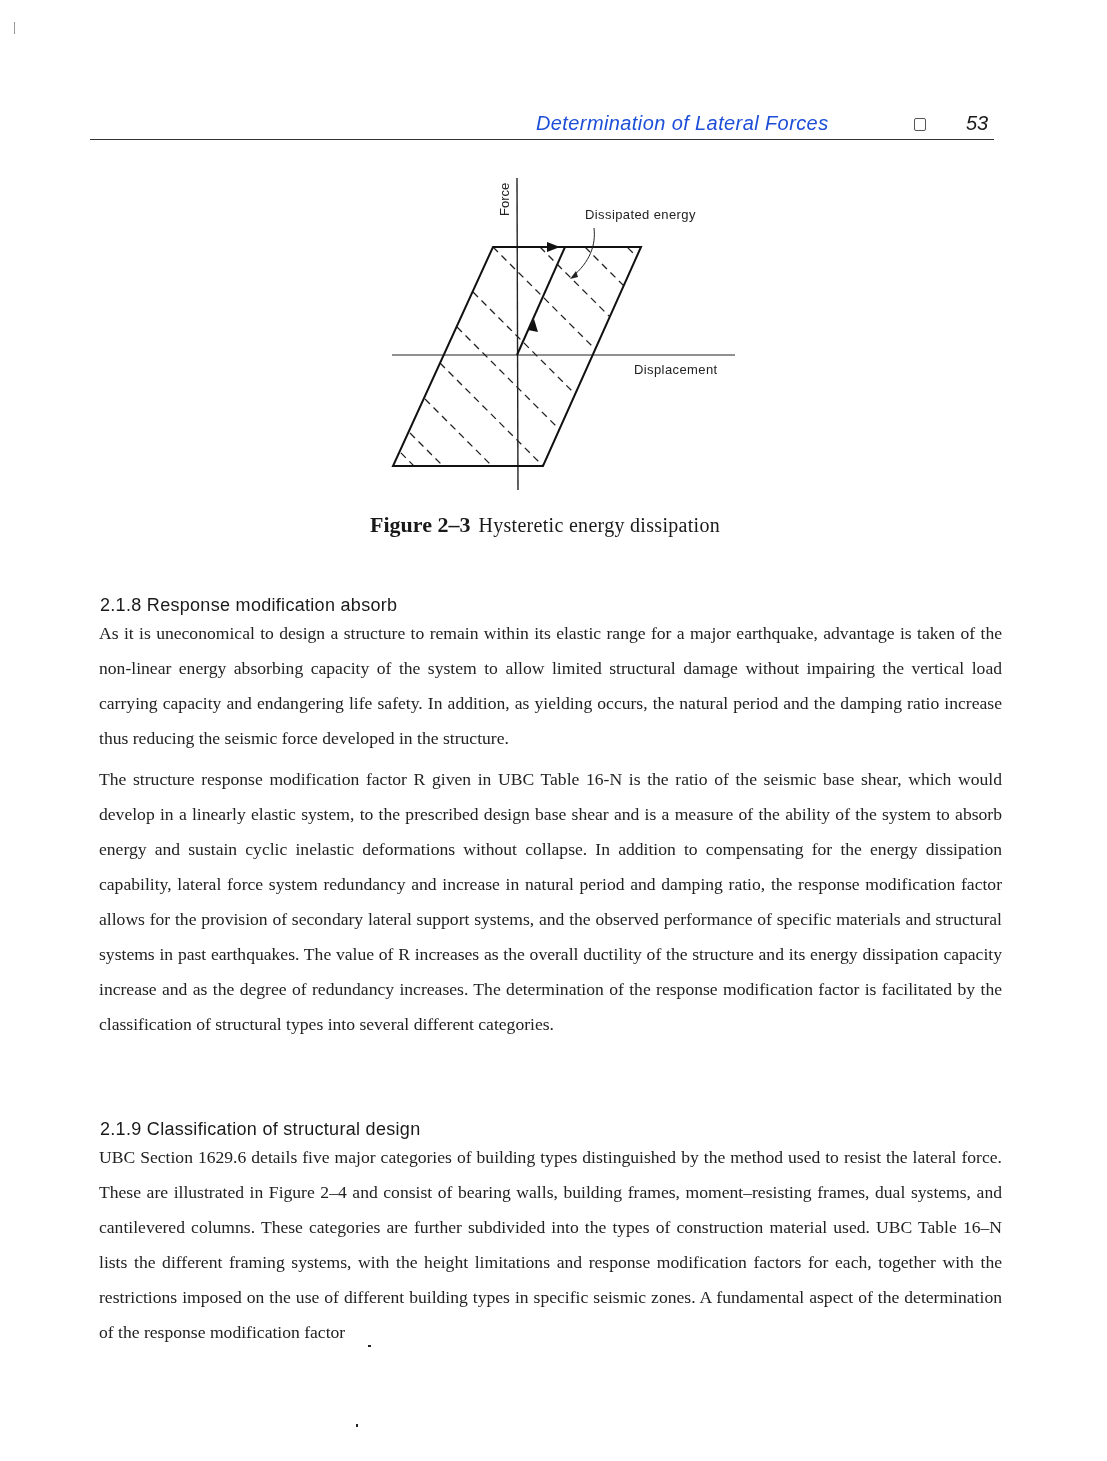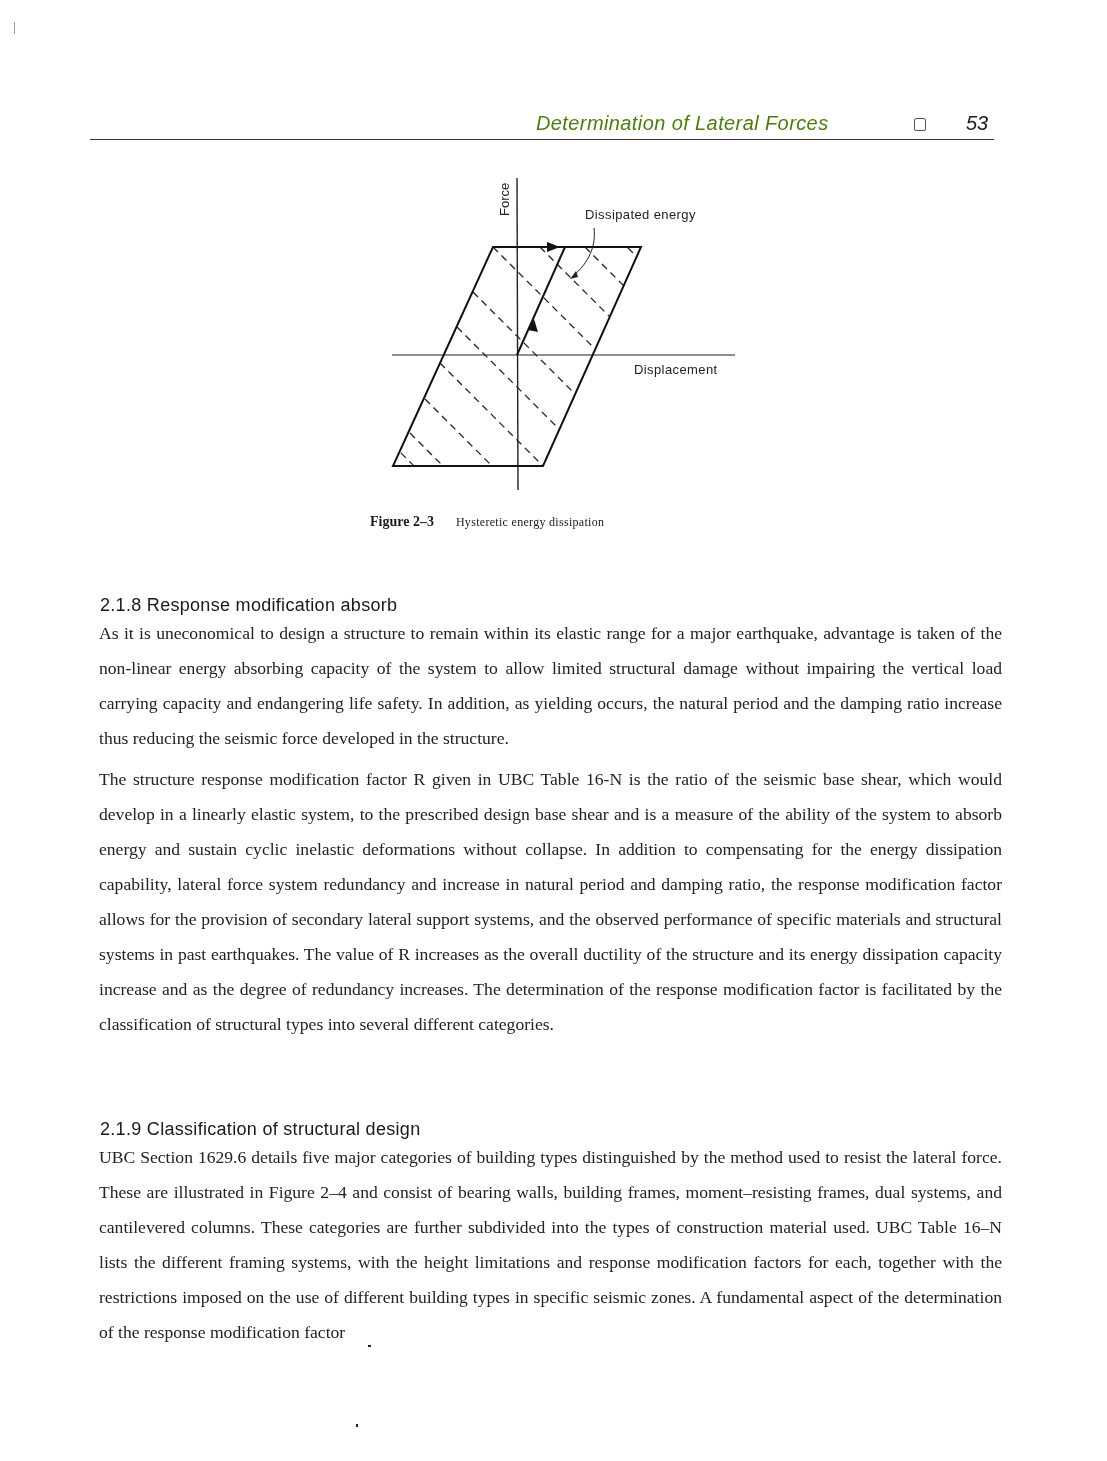--- a/index.html
+++ b/index.html
@@ -1,41 +1,41 @@
 <!DOCTYPE html>
 <html><head>
 <meta charset="utf-8">
 <style>
   html, body { margin: 0; padding: 0; background: #ffffff; }
   body { width: 1107px; height: 1461px; position: relative; overflow: hidden; color: #1a1a1a; }
   .page { position: absolute; left: 0; top: 0; width: 1107px; height: 1461px; }
   .running-head {
     position: absolute; left: 536px; top: 112px;
     font-family: "Liberation Sans", sans-serif; font-style: italic; font-size: 20px;
-    letter-spacing: 0.4px; color: #4d7c0f; white-space: nowrap;
+    letter-spacing: 0.4px; color: #1d4ed8; white-space: nowrap;
   }
   .head-box {
     position: absolute; left: 914px; top: 118px; width: 10px; height: 11px;
     border: 1px solid #555; border-radius: 2px;
   }
   .page-number {
     position: absolute; left: 966px; top: 112px;
     font-family: "Liberation Sans", sans-serif; font-style: italic; font-size: 20px; color: #1a1a1a; text-align: right;
   }
   .head-rule {
     position: absolute; left: 90px; top: 139px; width: 904px; height: 0;
     border-top: 1.5px solid #333;
   }
   .figure { position: absolute; left: 0; top: 0; width: 1107px; height: 560px; }
   .caption {
     position: absolute; left: 370px; top: 512px; white-space: nowrap;
     font-family: "Liberation Serif", serif; color: #1a1a1a;
   }
-  .caption .fig-label { font-weight: bold; font-size: 14px; margin-right: 18px; }
-  .caption .fig-title { font-size: 12px; letter-spacing: 0.3px; text-align: center; }
+  .caption .fig-label { font-weight: bold; font-size: 22px; margin-right: 4px; }
+  .caption .fig-title { font-size: 20px; letter-spacing: 0.3px; text-align: center; }
   .section-heading {
     position: absolute; left: 100px;
     font-family: "Liberation Sans", sans-serif; font-size: 18px; color: #1a1a1a;
     letter-spacing: 0.3px; white-space: nowrap;
   }
   .para {
     position: absolute; left: 99px; width: 903px;
     font-family: "Liberation Serif", serif; font-size: 17.6px; line-height: 35px;
     text-align: justify; color: #222; margin: 0;
   }

